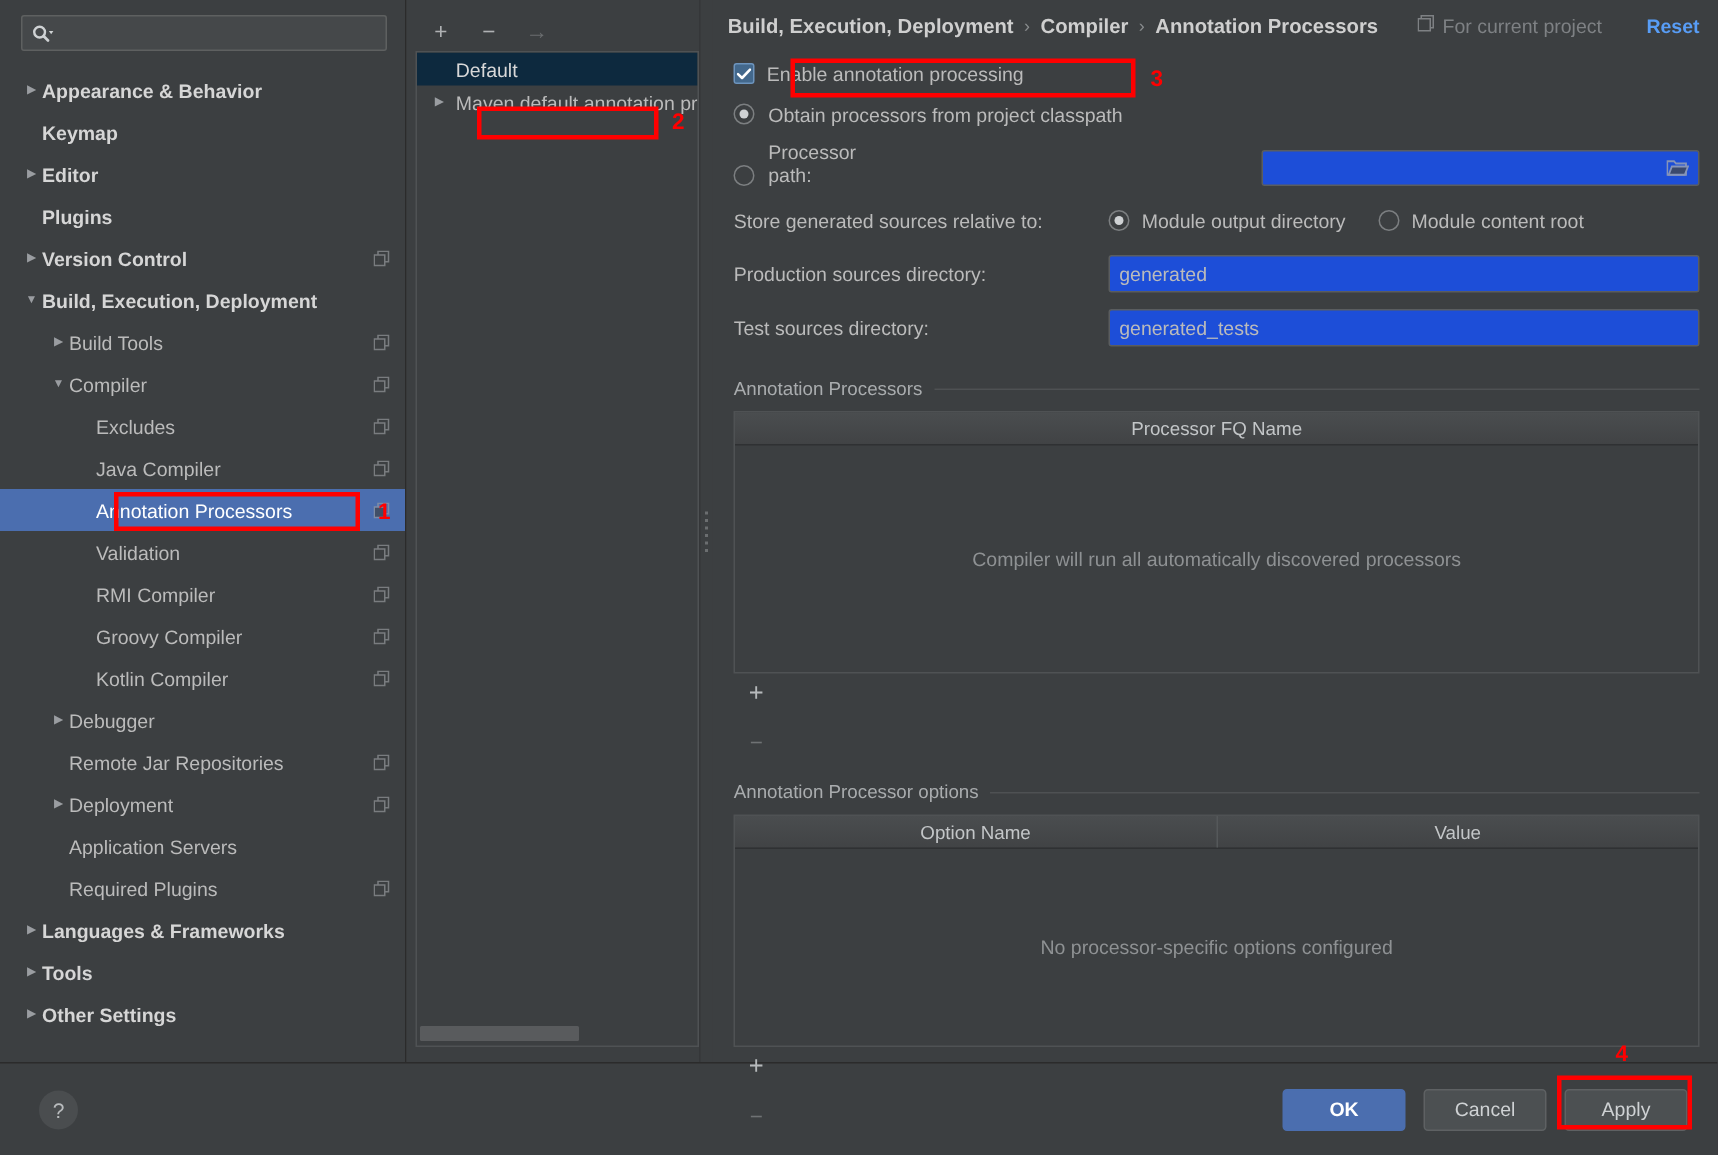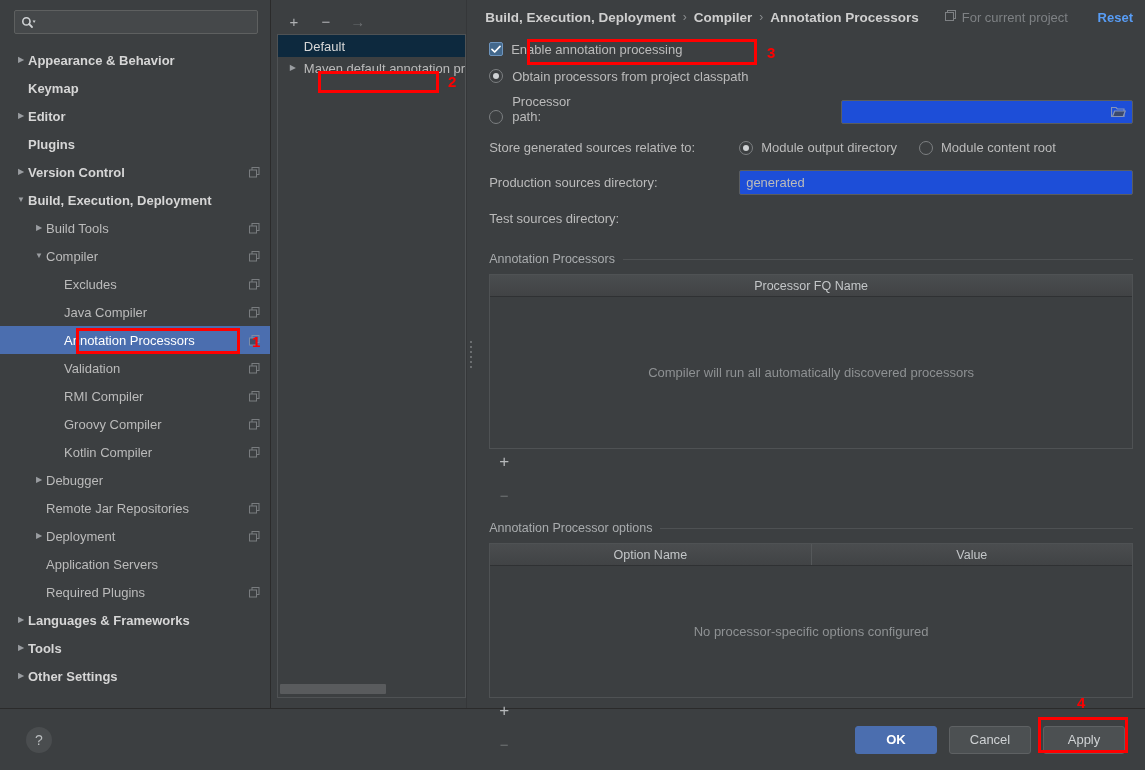--- a/index.html
+++ b/index.html
@@ -258,21 +258,21 @@
   .folder-ic { opacity: .75; display: flex; }
 
   .store-row {
     display: flex;
     align-items: center;
     height: 34px;
     margin-top: 6px;
     gap: 0;
   }
   .store-row .lead { width: 250px; flex: 0 0 250px; }
-  .store-row .opt { display: flex; align-items: flex-end; gap: 8px; margin-right: 22px; }
+  .store-row .opt { display: flex; align-items: flex-start; gap: 8px; margin-right: 22px; }
 
   .field-row {
     display: flex;
     align-items: center;
     height: 36px;
   }
   .field-row .lead { width: 250px; flex: 0 0 250px; }
   .field-row .textfield { flex: 1 1 auto; height: 25px; }
 
   
@@ -681,20 +681,21 @@
           </span>
         </div>
 
         <div class="field-row">
           <span class="lbl lead">Production sources directory:</span>
           <span class="textfield">generated</span>
         </div>
 
         <div class="field-row">
           <span class="lbl lead">Test sources directory:</span>
+          <span class="textfield">generated_tests</span>
         </div>
 
         <div class="group t1">
           <div class="group-head">
             <span>Annotation Processors</span>
             <span class="rule"></span>
           </div>
           <div class="table-wrap">
             <div class="tbl">
               <div class="tbl-head">

